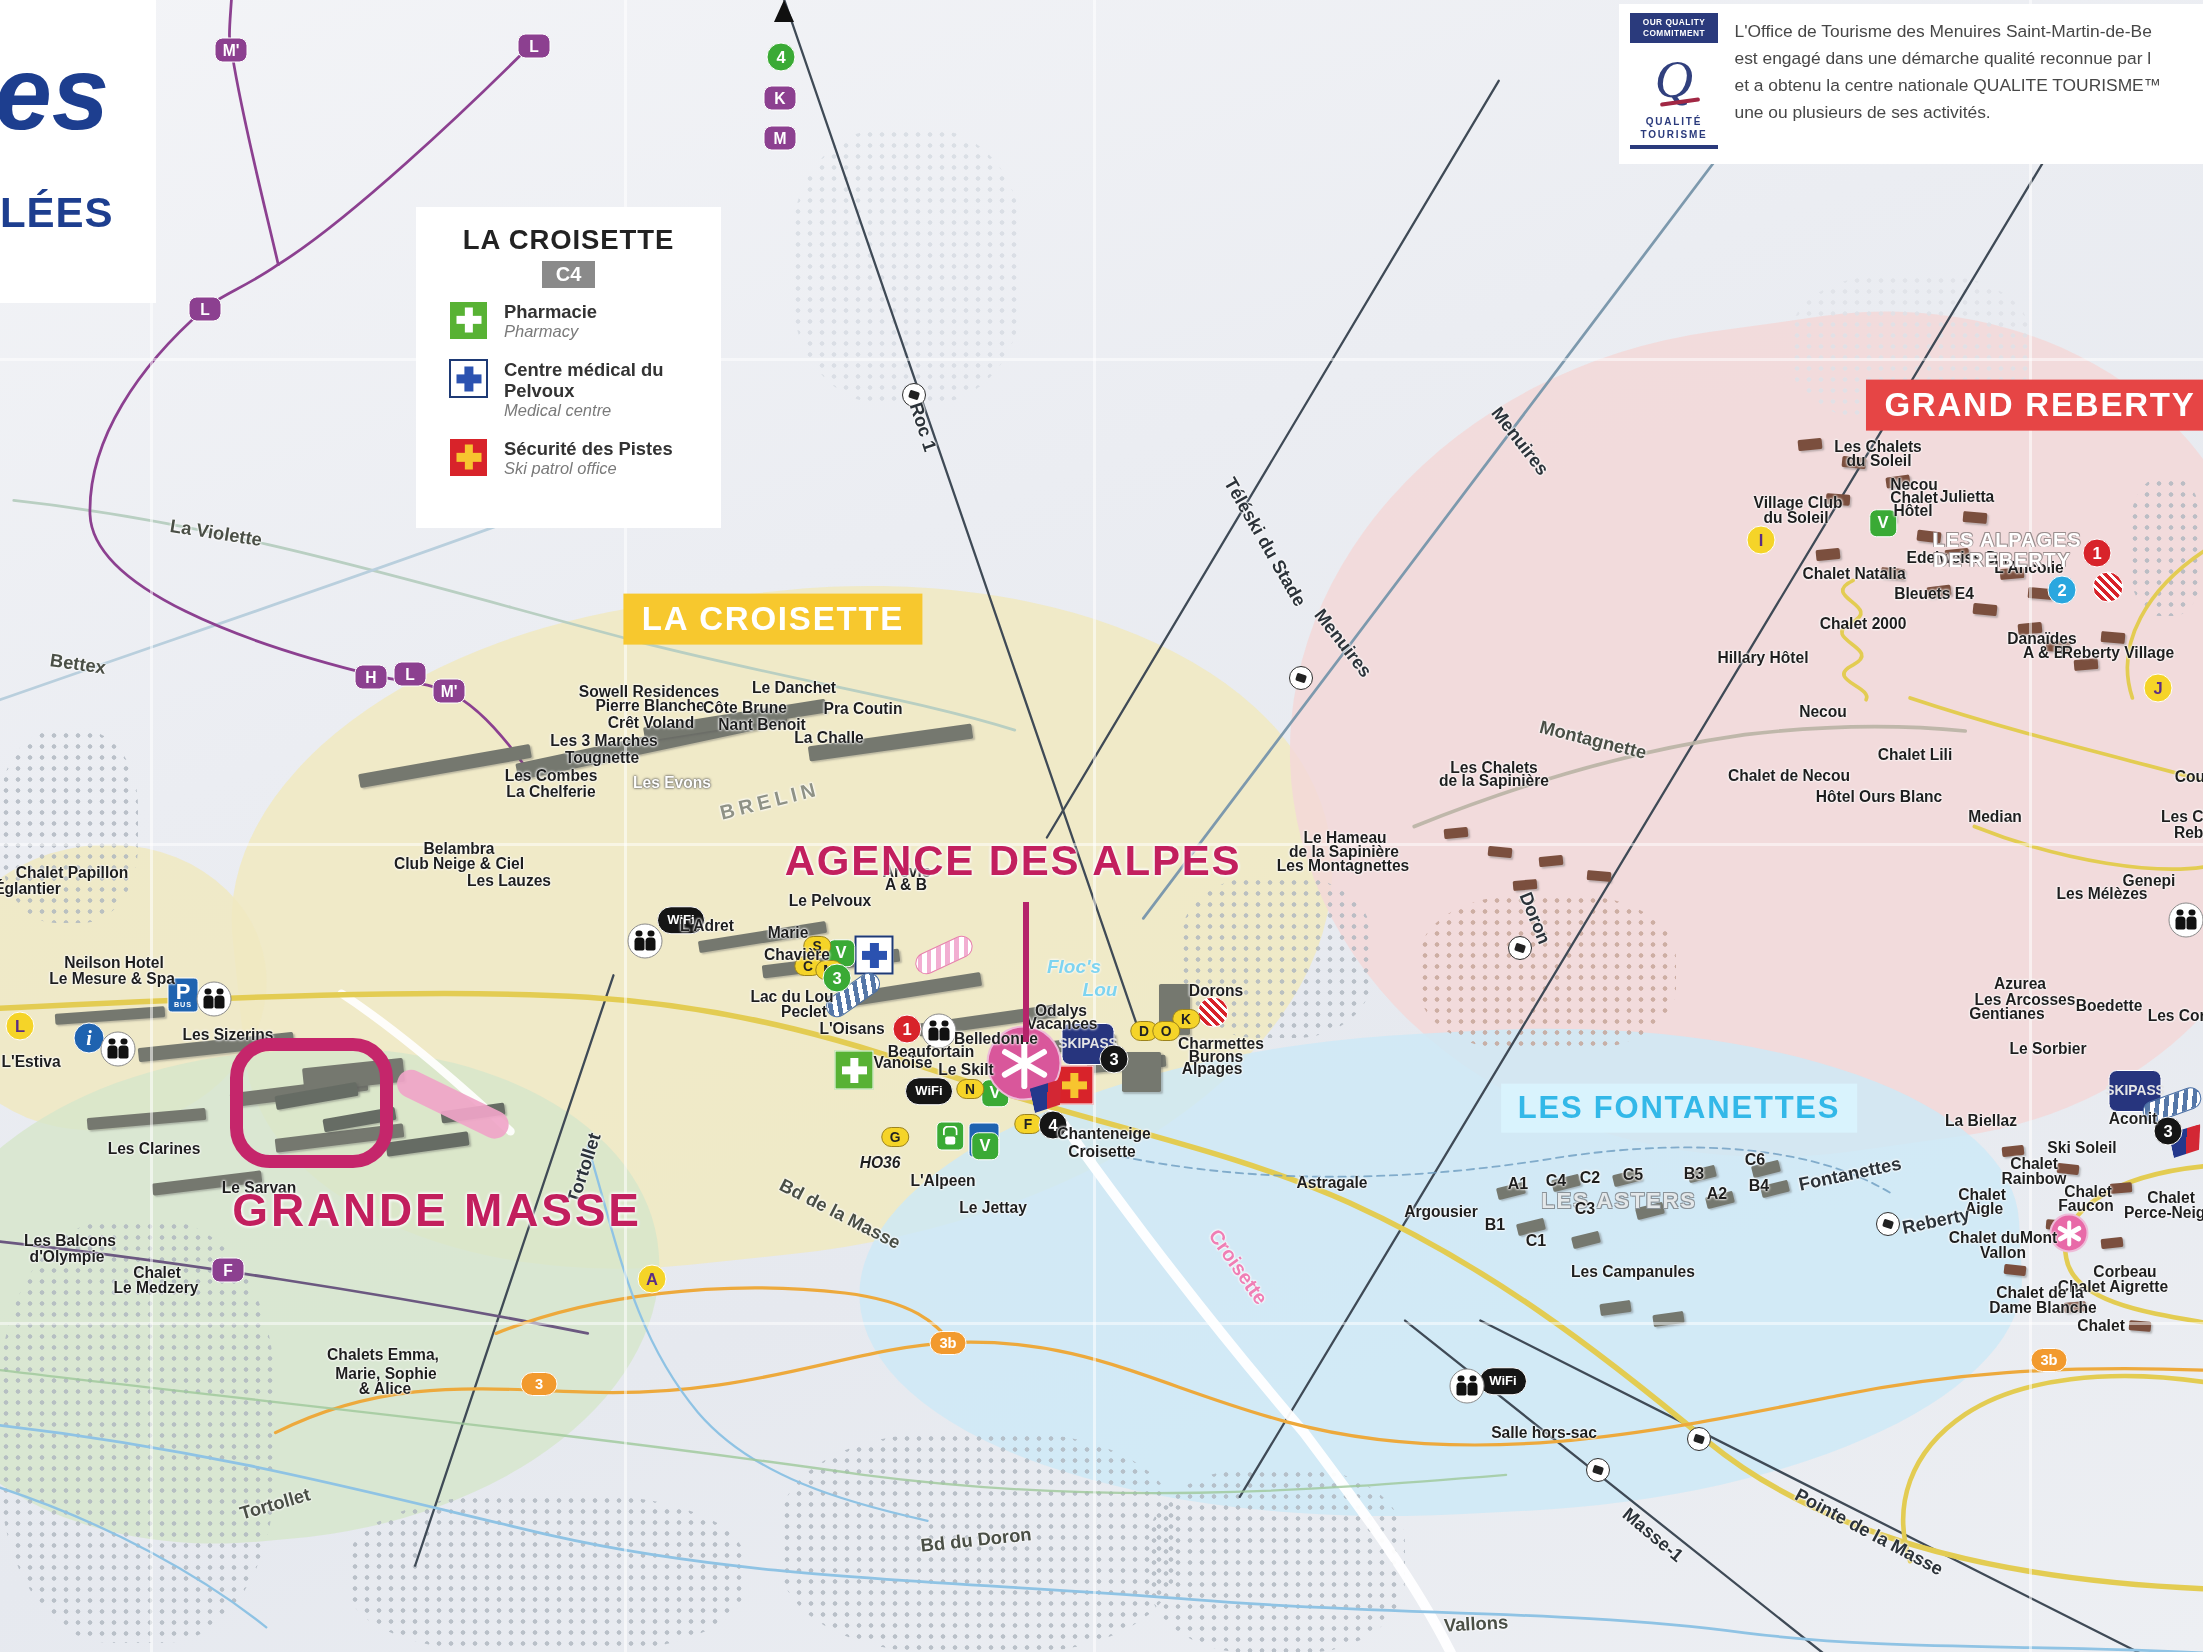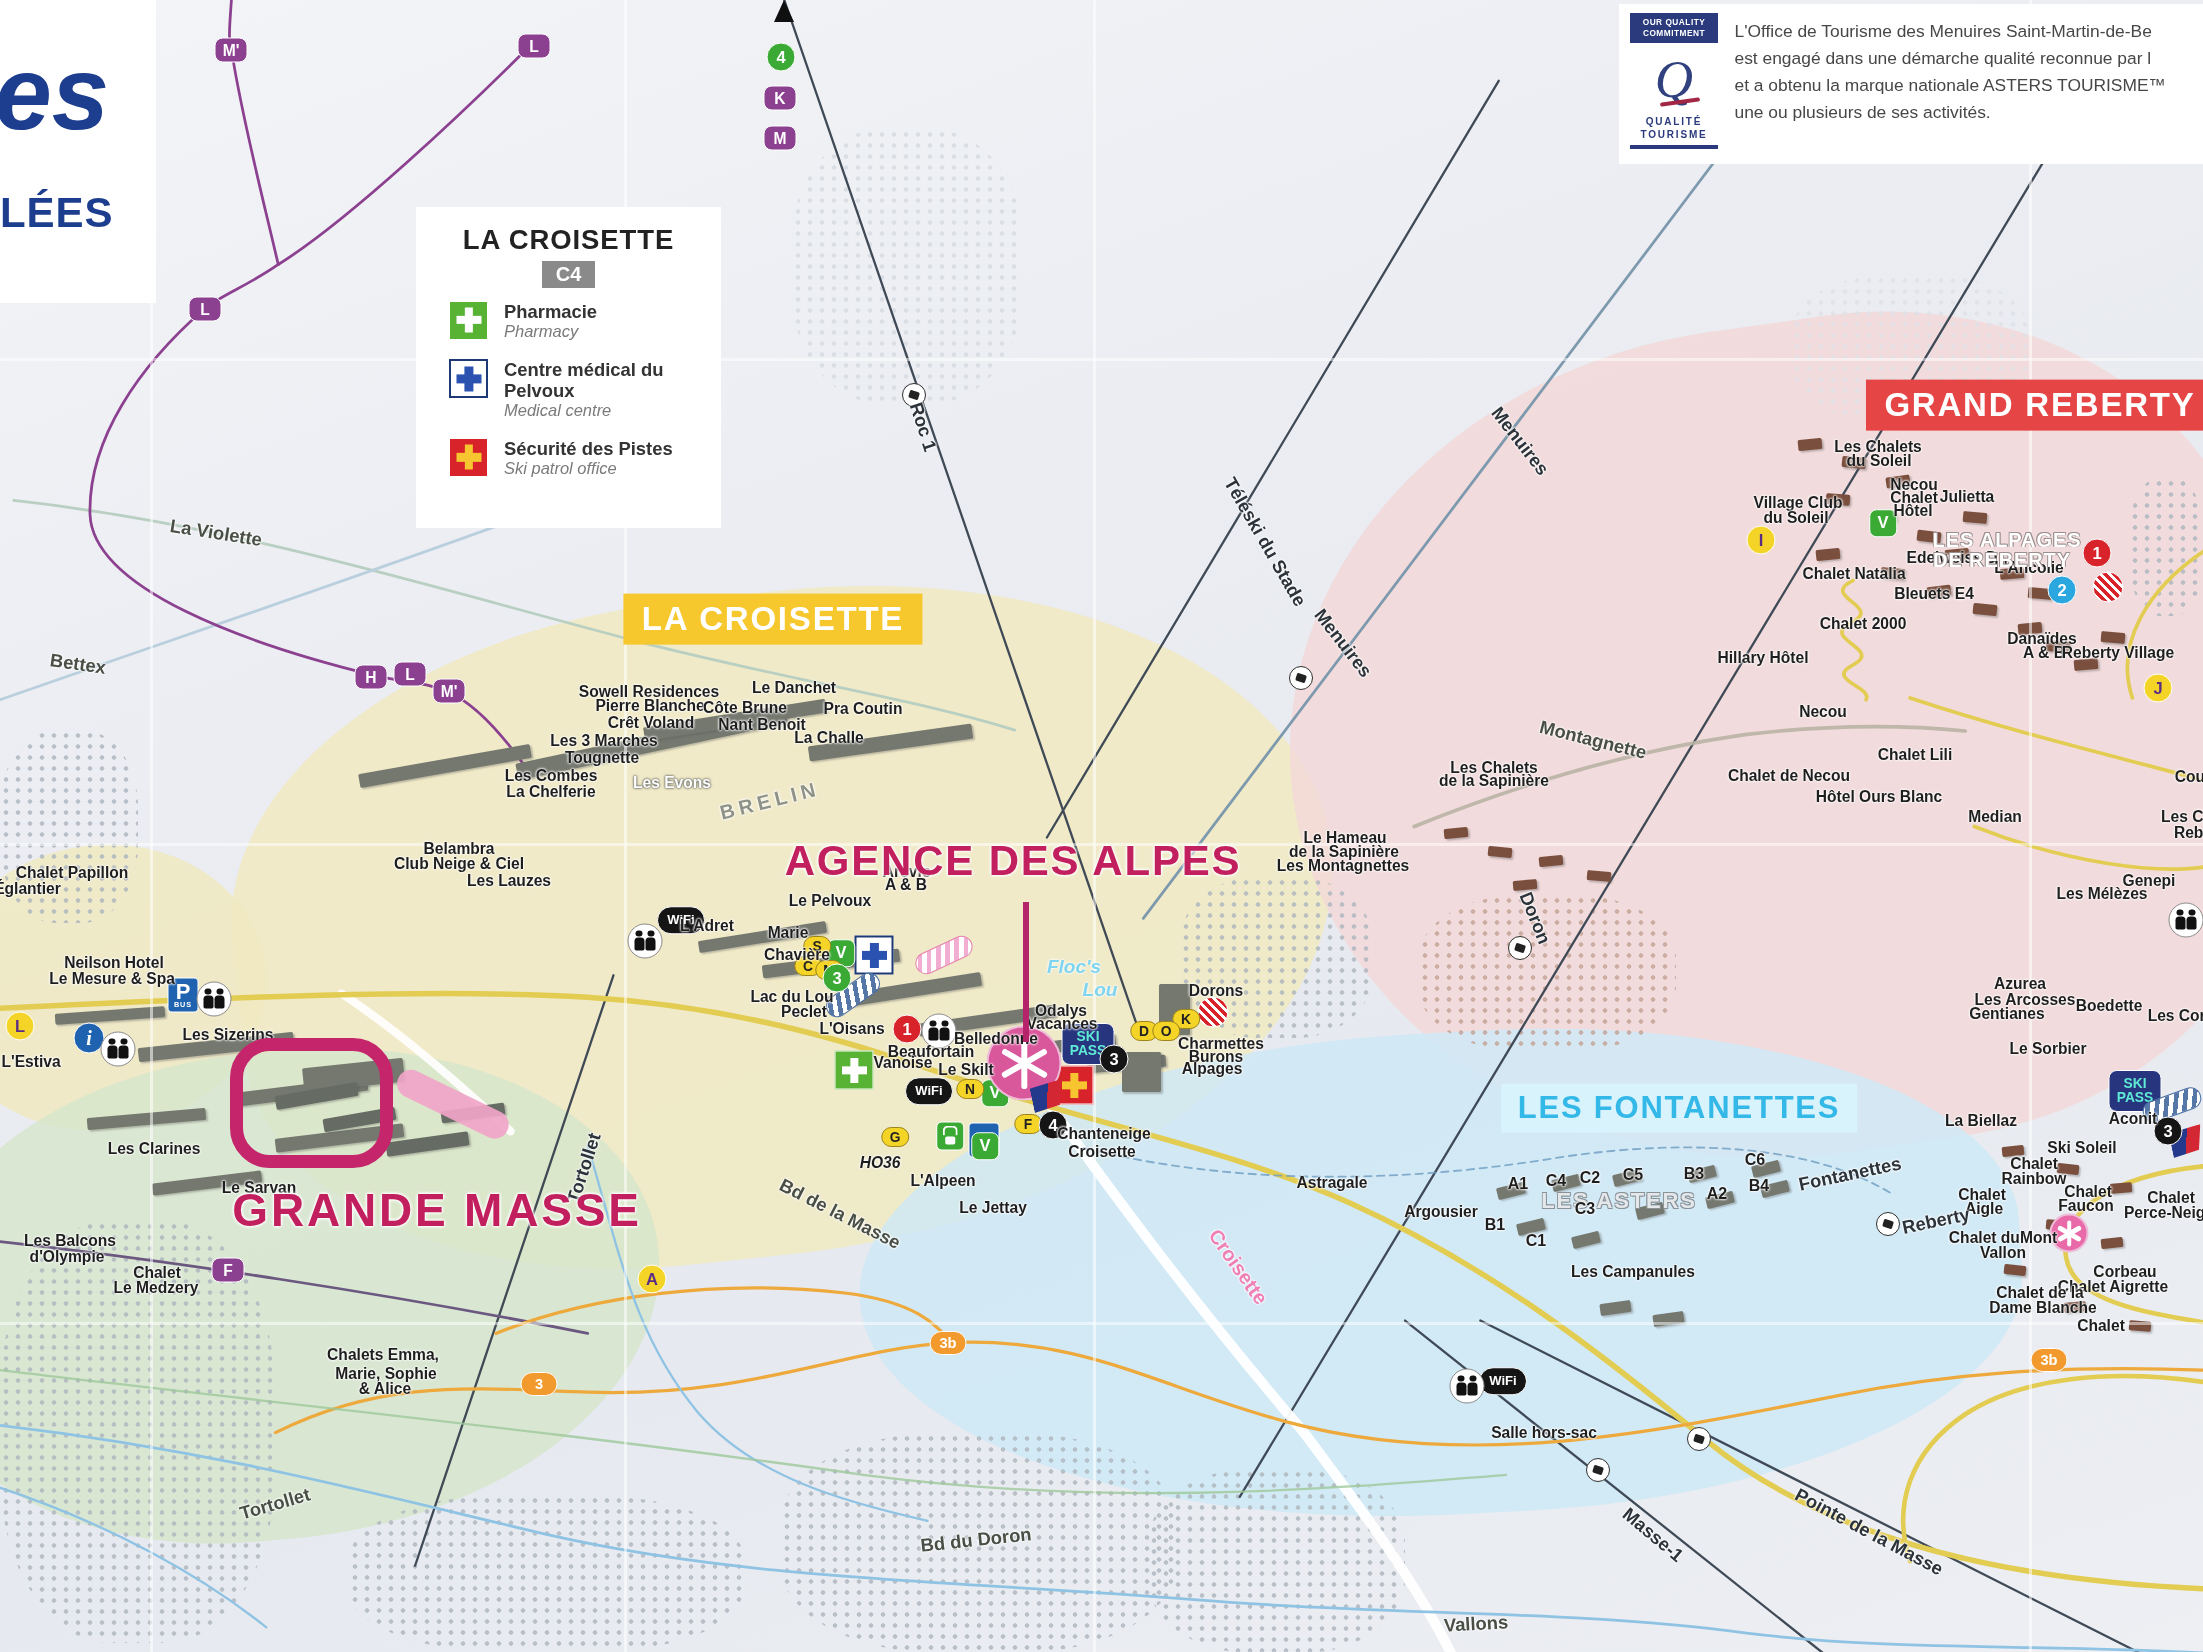--- a/index.html
+++ b/index.html
@@ -38,22 +38,22 @@
   .pers{position:relative;width:10px;height:21px;margin:0 0.9px;}
   .pers::before{content:"";position:absolute;top:0;left:1.8px;width:6.4px;height:6.4px;border-radius:50%;background:#111;}
   .pers::after{content:"";position:absolute;top:7.3px;left:0;width:10px;height:13px;border-radius:3.7px 3.7px 1.8px 1.8px;background:#111;}
   .vbox{width:27.5px;height:27.5px;background:#3aaa35;border-radius:7.3px;border:1.8px solid #fff;color:#fff;
         display:grid;place-items:center;font-weight:bold;font-size:16.5px;}
   .lockbox{width:27.5px;height:29px;background:#3aaa35;border:1.8px solid #fff;border-radius:5.5px;position:relative;}
   .lockbox::before{content:"";position:absolute;top:2.8px;left:50%;transform:translateX(-50%);
         width:11px;height:8.3px;border:2.8px solid #fff;border-bottom:none;border-radius:5.5px 5.5px 0 0;}
   .lockbox::after{content:"";position:absolute;top:13.8px;left:50%;transform:translateX(-50%);
         width:10px;height:8.3px;background:#fff;border-radius:1.8px;}
-  .skipassbox{width:53px;height:42px;background:#27357e;border-radius:8.3px;border:1.8px solid #fff;color:#5eead4;
-        display:flex;flex-direction:column;align-items:center;justify-content:center;font-weight:bold;font-size:13.8px;line-height:1.05;}
+  .skipassbox{width:53px;height:42px;background:#27357e;border-radius:8.3px;border:1.8px solid #fff;color:#e5e5e5;
+        display:flex;flex-direction:row;align-items:center;justify-content:center;font-weight:bold;font-size:13.8px;line-height:1.05;}
   .snowflake{width:75px;height:75px;border-radius:50%;background:#d9579b;border:2.8px solid #edbcd8;position:relative;}
   .snowflake .fl{position:absolute;left:50%;top:50%;width:6.4px;height:51px;background:#fff;border-radius:2.8px;}
   .flagbox{width:33px;height:27.5px;background:linear-gradient(105deg,#24388c 48%,#d32734 48%);
         clip-path:polygon(0 10%,100% 0,80% 90%,0 100%);transform:rotate(-12deg);}
   .rpatbox{width:31px;height:31px;border-radius:50%;border:1.8px solid #fff;
         background:repeating-linear-gradient(45deg,#d8232a 0 3.7px,#fff 3.7px 6.4px);}
   .carpetbox{width:61px;height:22px;border-radius:11px;border:1.8px solid #4a6fa5;
         background:repeating-linear-gradient(115deg,#fff 0 4.6px,#5577a8 4.6px 9.2px);}
   .carpetbox.p{border-color:#e87fb0;background:repeating-linear-gradient(115deg,#fff 0 4.6px,#f2aed2 4.6px 9.2px);}
   .gondola{width:24px;height:24px;border-radius:50%;background:#fff;border:1.8px solid #2e2e2e;display:grid;place-items:center;}
@@ -167,21 +167,21 @@
     <div class="qlogo">
       <div class="qlogo-top">OUR QUALITY COMMITMENT</div>
       <div class="qlogo-mid">
           <span class="qglyph">Q</span>
         </div>
       <div class="qlogo-bot">QUALITÉ TOURISME</div>
     </div>
     <div class="qtext">
       <div>L'Office de Tourisme des Menuires Saint-Martin-de-Be</div>
       <div>est engagé dans une démarche qualité reconnue par l</div>
-      <div>et a obtenu la marque nationale ASTERS TOURISME™</div>
+      <div>et a obtenu la centre nationale QUALITE TOURISME™</div>
       <div>une ou plusieurs de ses activités.</div>
     </div>
   </div>
 
 <div class="zone" style="position: absolute; left: 234px; top: 592px; width: 1102px; height: 661px; background: rgba(240, 233, 193, 0.88); border-radius: 48% 52% 58% 42%; transform: rotate(-6deg);"></div>
     <div class="zone" style="position: absolute; left: -64px; top: 845px; width: 331px; height: 285px; background: rgba(240, 233, 193, 0.85); border-radius: 50%; transform: rotate(-8deg);"></div>
     <div class="zone" style="position: absolute; left: 1290px; top: 326px; width: 983px; height: 831px; background: rgba(243, 216, 216, 0.85); border-radius: 55% 45% 42% 58%; transform: rotate(-8deg);"></div>
     <div class="zone" style="position: absolute; left: 859px; top: 1033px; width: 1162px; height: 482px; background: rgba(205, 233, 246, 0.82); border-radius: 52% 48% 46% 54%; transform: rotate(-3deg);"></div>
     <div class="zone" style="position: absolute; left: -83px; top: 1051px; width: 744px; height: 487px; background: rgba(214, 230, 203, 0.8); border-radius: 50% 50% 55% 45%; transform: rotate(-5deg);"></div>
     <div class="forest" style="position: absolute; left: 0px; top: 1221px; width: 275px; height: 422px; background-image: radial-gradient(rgb(174, 182, 191) 2.1px, transparent 2.7px);"></div>

